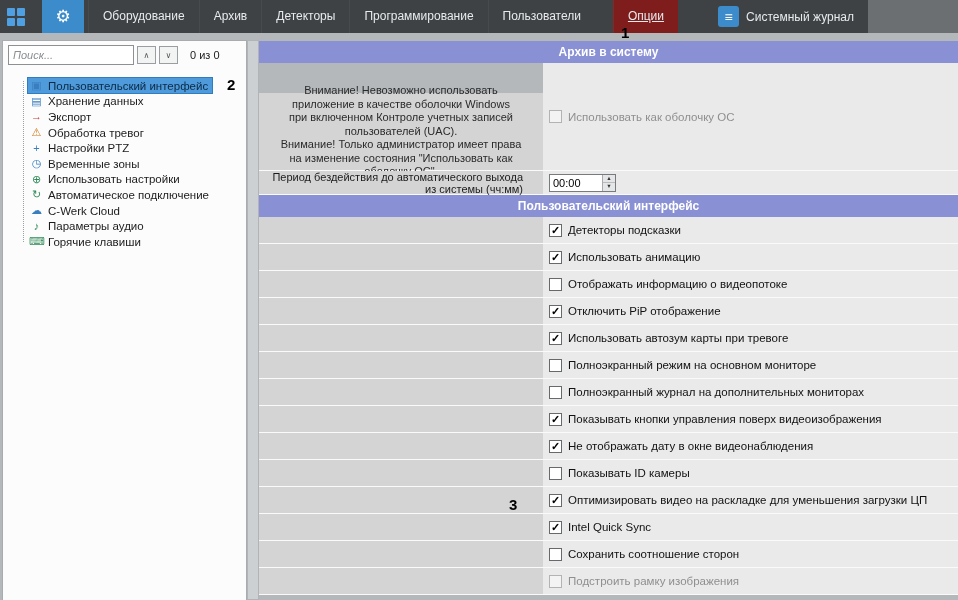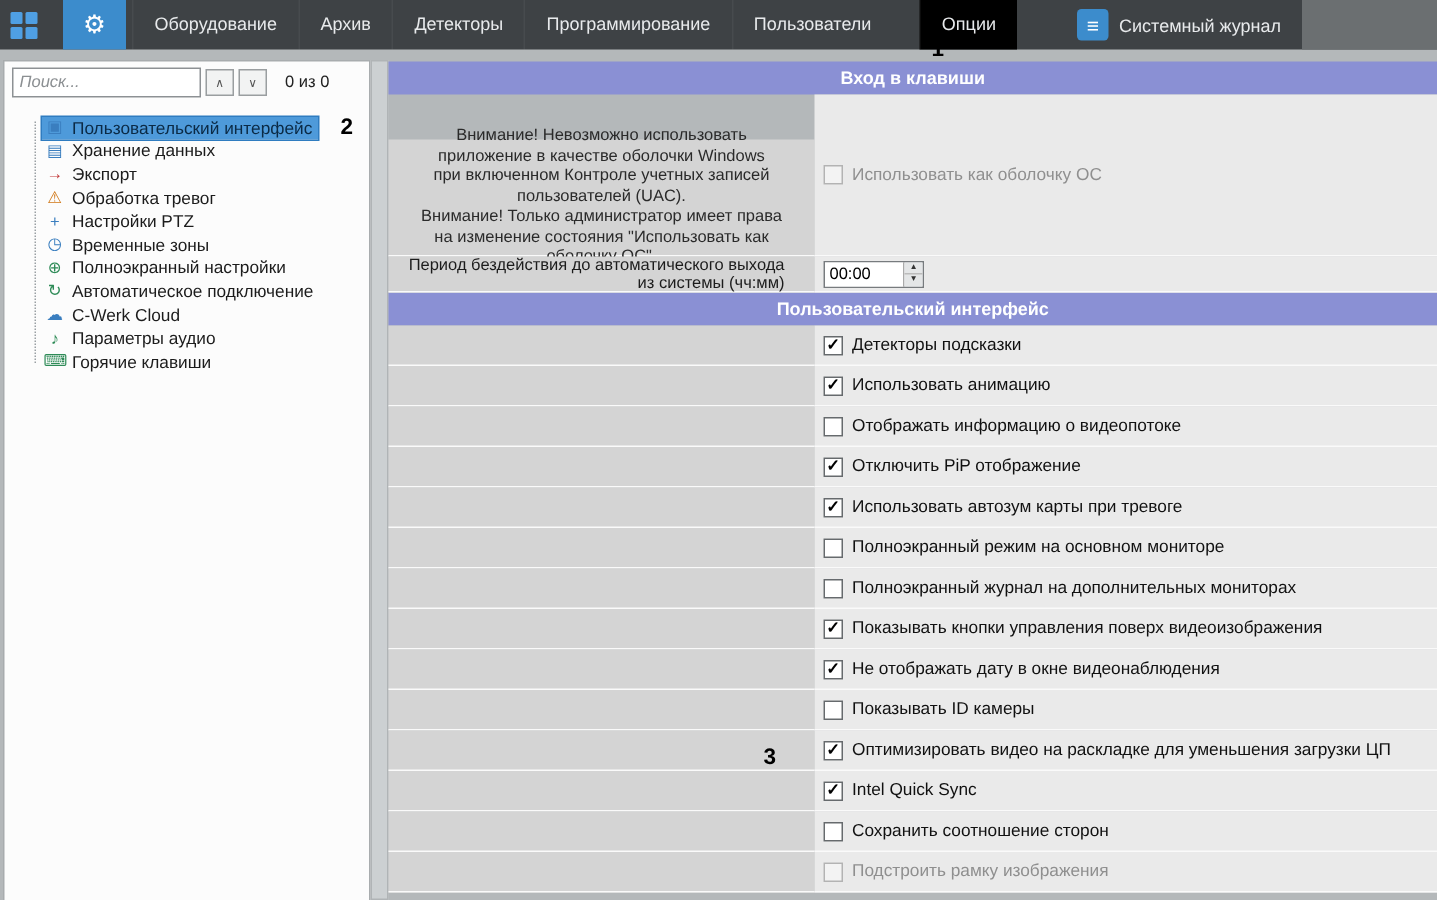--- a/index.html
+++ b/index.html
@@ -12,21 +12,21 @@
   }
 
   
   .topbar { position: absolute; top: 0; left: 0; right: 0; height: 33px; background: #3e4245; display: flex; align-items: stretch; }
   .apps-btn { width: 32px; display: flex; align-items: center; justify-content: center; }
   .grid4 { display: grid; grid-template-columns: 8px 8px; grid-gap: 2px; }
   .grid4 i { width: 8px; height: 8px; background: #4f9fe3; border-radius: 1px; }
   .gear-btn { width: 42px; margin-left: 10px; background: #3c8ccc; display: flex; align-items: center; justify-content: center; color: #fff; font-size: 17px; cursor: default; }
   .tabs { display: flex; margin-left: 4px; }
   .tab { padding: 0 14px; line-height: 33px; font-size: 12px; color: #e8eaec; border-left: 1px solid rgba(255,255,255,0.05); cursor: default; }
-  .tab.active { background: #000000; margin-left: 18px; }
+  .tab.active { background: #7f1d1d; margin-left: 18px; text-decoration: underline; }
   .journal { display: flex; align-items: center; gap: 7px; margin-left: 26px; padding: 0 14px; color: #e8eaec; font-size: 12px; cursor: default; }
   .journal-icon { width: 21px; height: 21px; background: #3c8ccc; border-radius: 3px; color: #fff; display: flex; align-items: center; justify-content: center; font-size: 14px; font-weight: bold; }
   .topbar-spacer { flex: 1; background: #6b6f71; }
 
   
   .sidebar { position: absolute; left: 2px; top: 40px; width: 245px; bottom: 0; background: #fcfcfc; border: 1px solid #a8acae; border-bottom: none; }
   .search-row { display: flex; align-items: center; padding: 4px 4px 0 5px; }
   .search-input { width: 126px; height: 20px; border: 1px solid #8d9194; font-size: 11px; padding: 0 4px; font-family: inherit; background: #fff; }
   .search-input::placeholder { font-style: italic; color: #8b8f92; }
   .search-btn { width: 19px; height: 18px; margin-left: 3px; border: 1px solid #9a9ea0; background: #f2f3f3; font-size: 8px; color: #555; display: flex; align-items: center; justify-content: center; font-family: inherit; cursor: default; }
@@ -137,21 +137,21 @@
       </div>
       <div class="tree-item">
         <span class="tree-inner">
           <span class="tree-icon" style="color: rgb(58, 126, 191);">◷</span>
           <span class="tree-label">Временные зоны</span>
         </span>
       </div>
       <div class="tree-item">
         <span class="tree-inner">
           <span class="tree-icon" style="color: rgb(46, 139, 87);">⊕</span>
-          <span class="tree-label">Полноэкранный настройки</span>
+          <span class="tree-label">Использовать настройки</span>
         </span>
       </div>
       <div class="tree-item">
         <span class="tree-inner">
           <span class="tree-icon" style="color: rgb(46, 139, 87);">↻</span>
           <span class="tree-label">Автоматическое подключение</span>
         </span>
       </div>
       <div class="tree-item">
         <span class="tree-inner">
@@ -169,21 +169,21 @@
         <span class="tree-inner">
           <span class="tree-icon" style="color: rgb(46, 139, 87);">⌨</span>
           <span class="tree-label">Горячие клавиши</span>
         </span>
       </div>
     </div>
 </div>
 <div class="scroll-strip"></div>
 
 <div class="main">
-  <div class="section-header">Вход в клавиши</div>
+  <div class="section-header">Архив в систему</div>
 
   <div class="row warning-row">
     <div class="label-col">Внимание! Невозможно использовать
 приложение в качестве оболочки Windows
 при включенном Контроле учетных записей
 пользователей (UAC).
 Внимание! Только администратор имеет права
 на изменение состояния "Использовать как
 оболочку ОС".</div>
     <div class="value-col">

